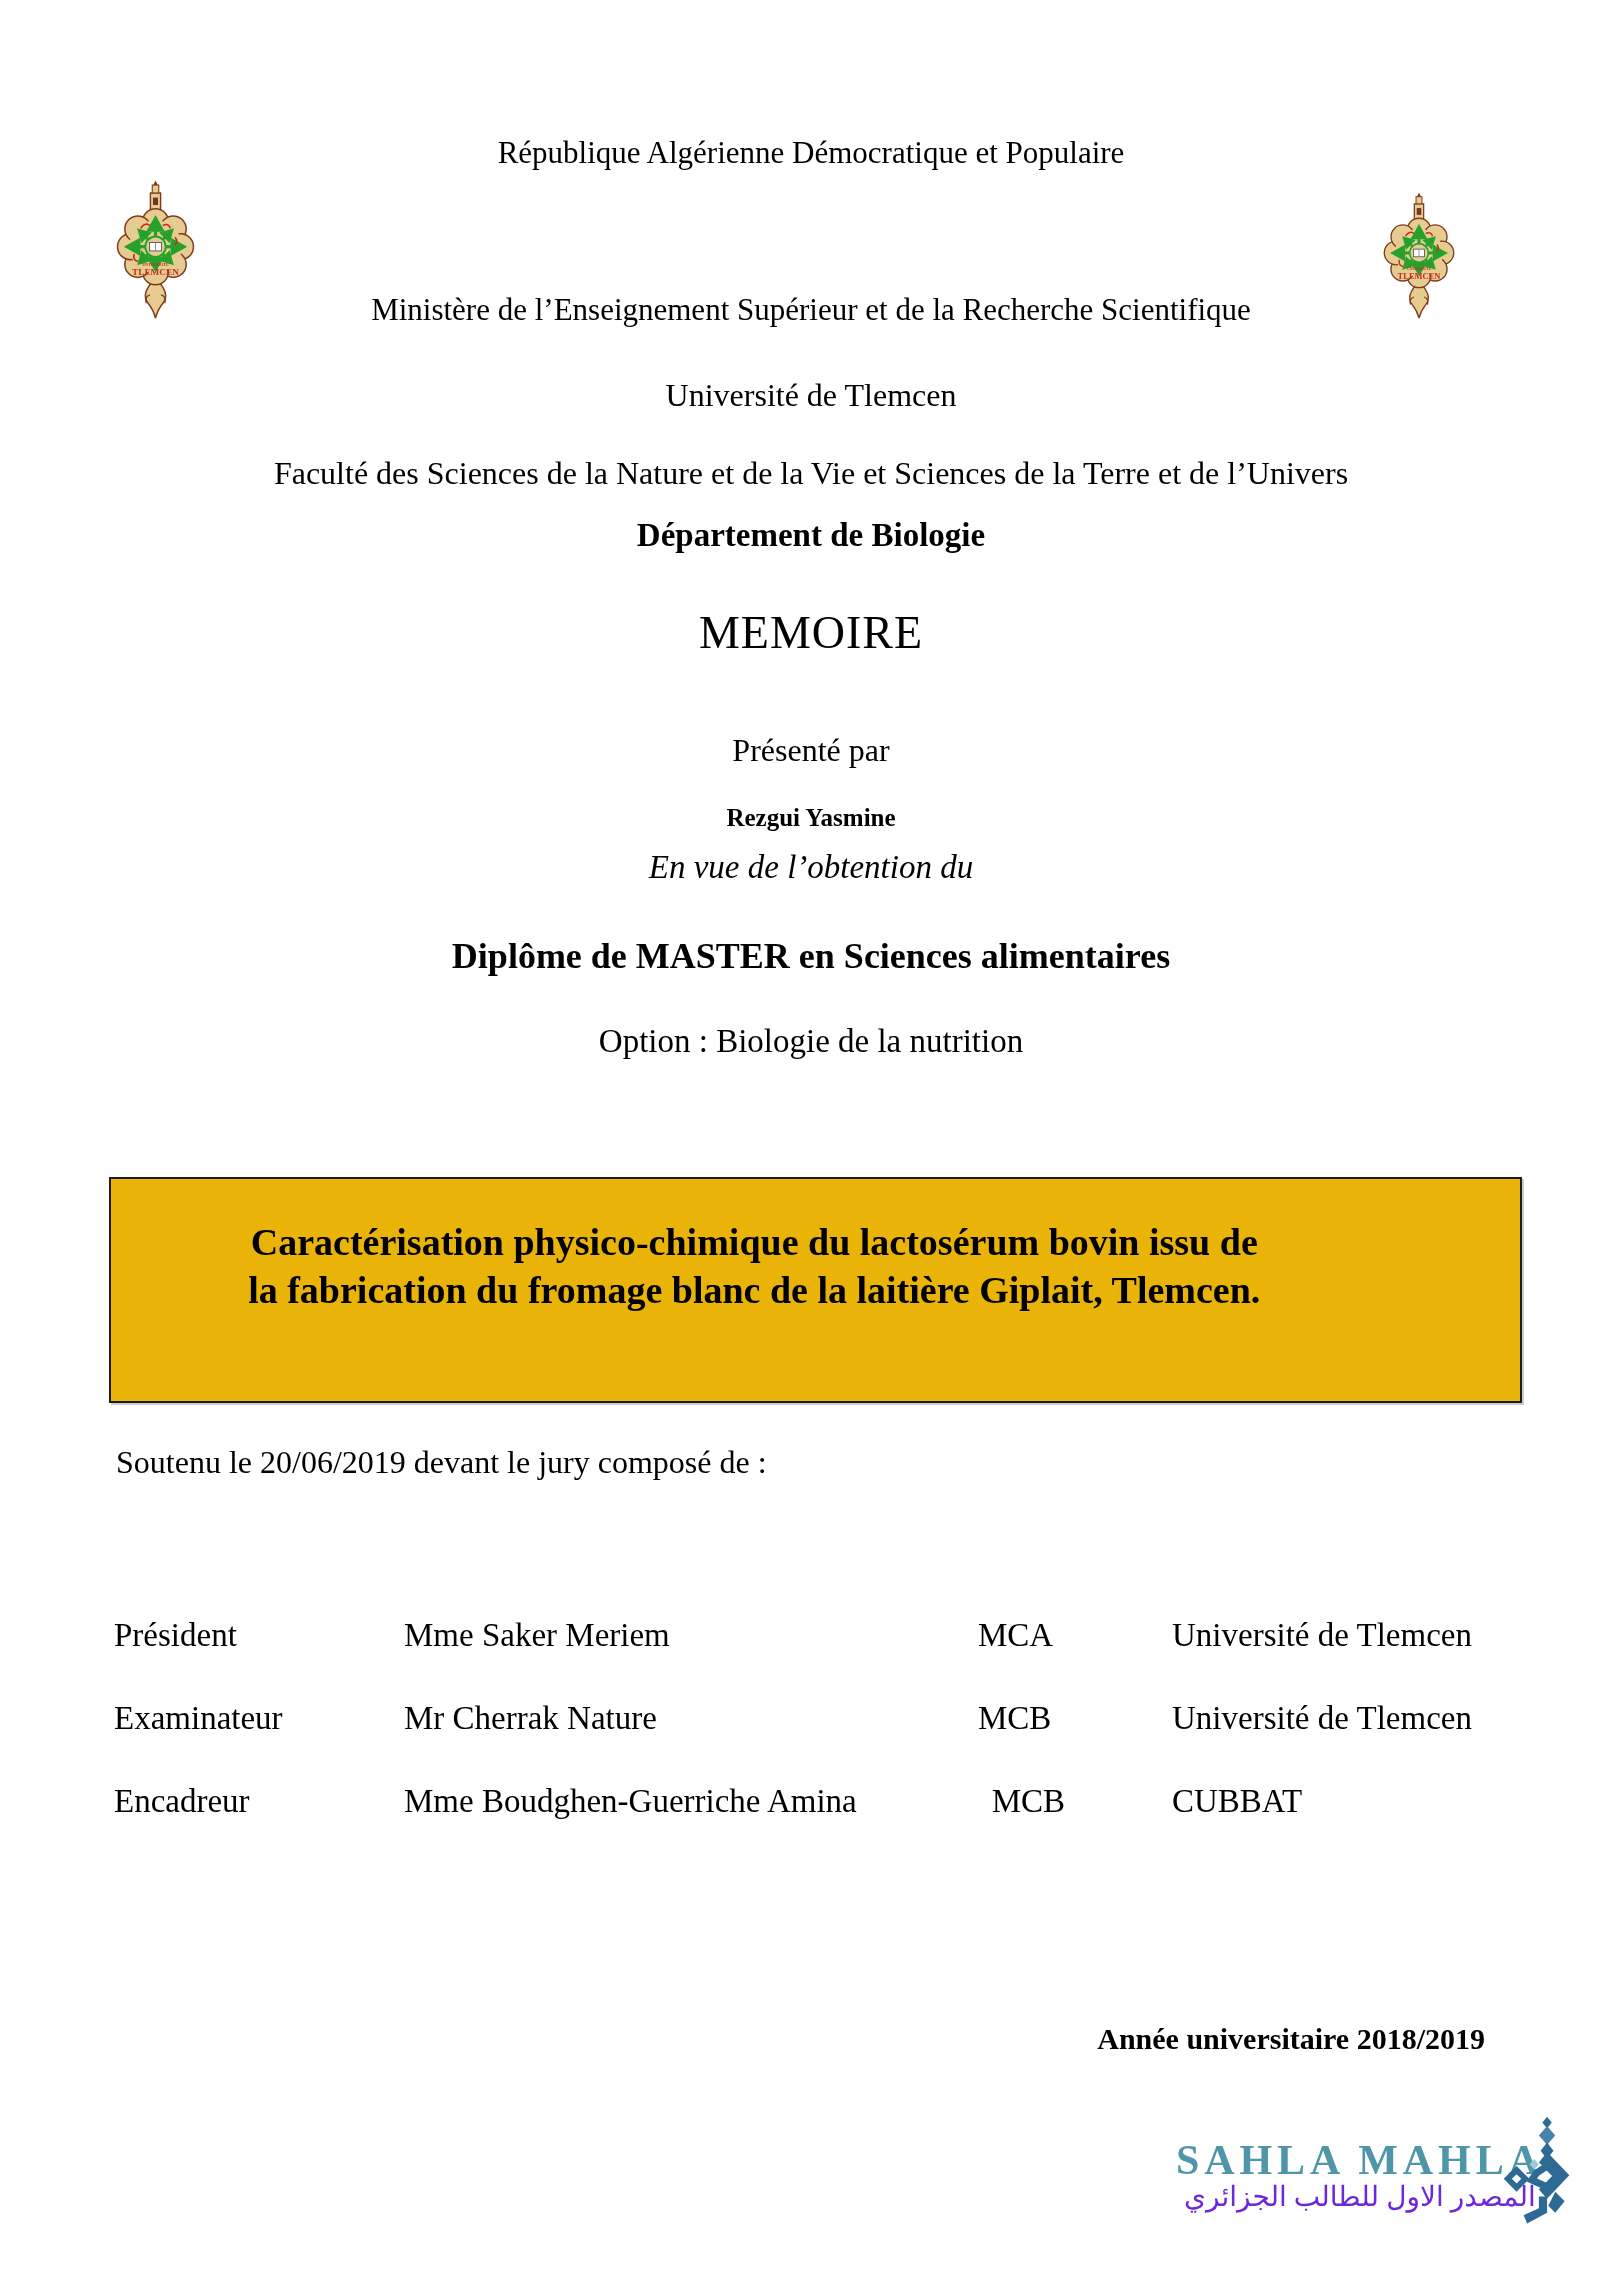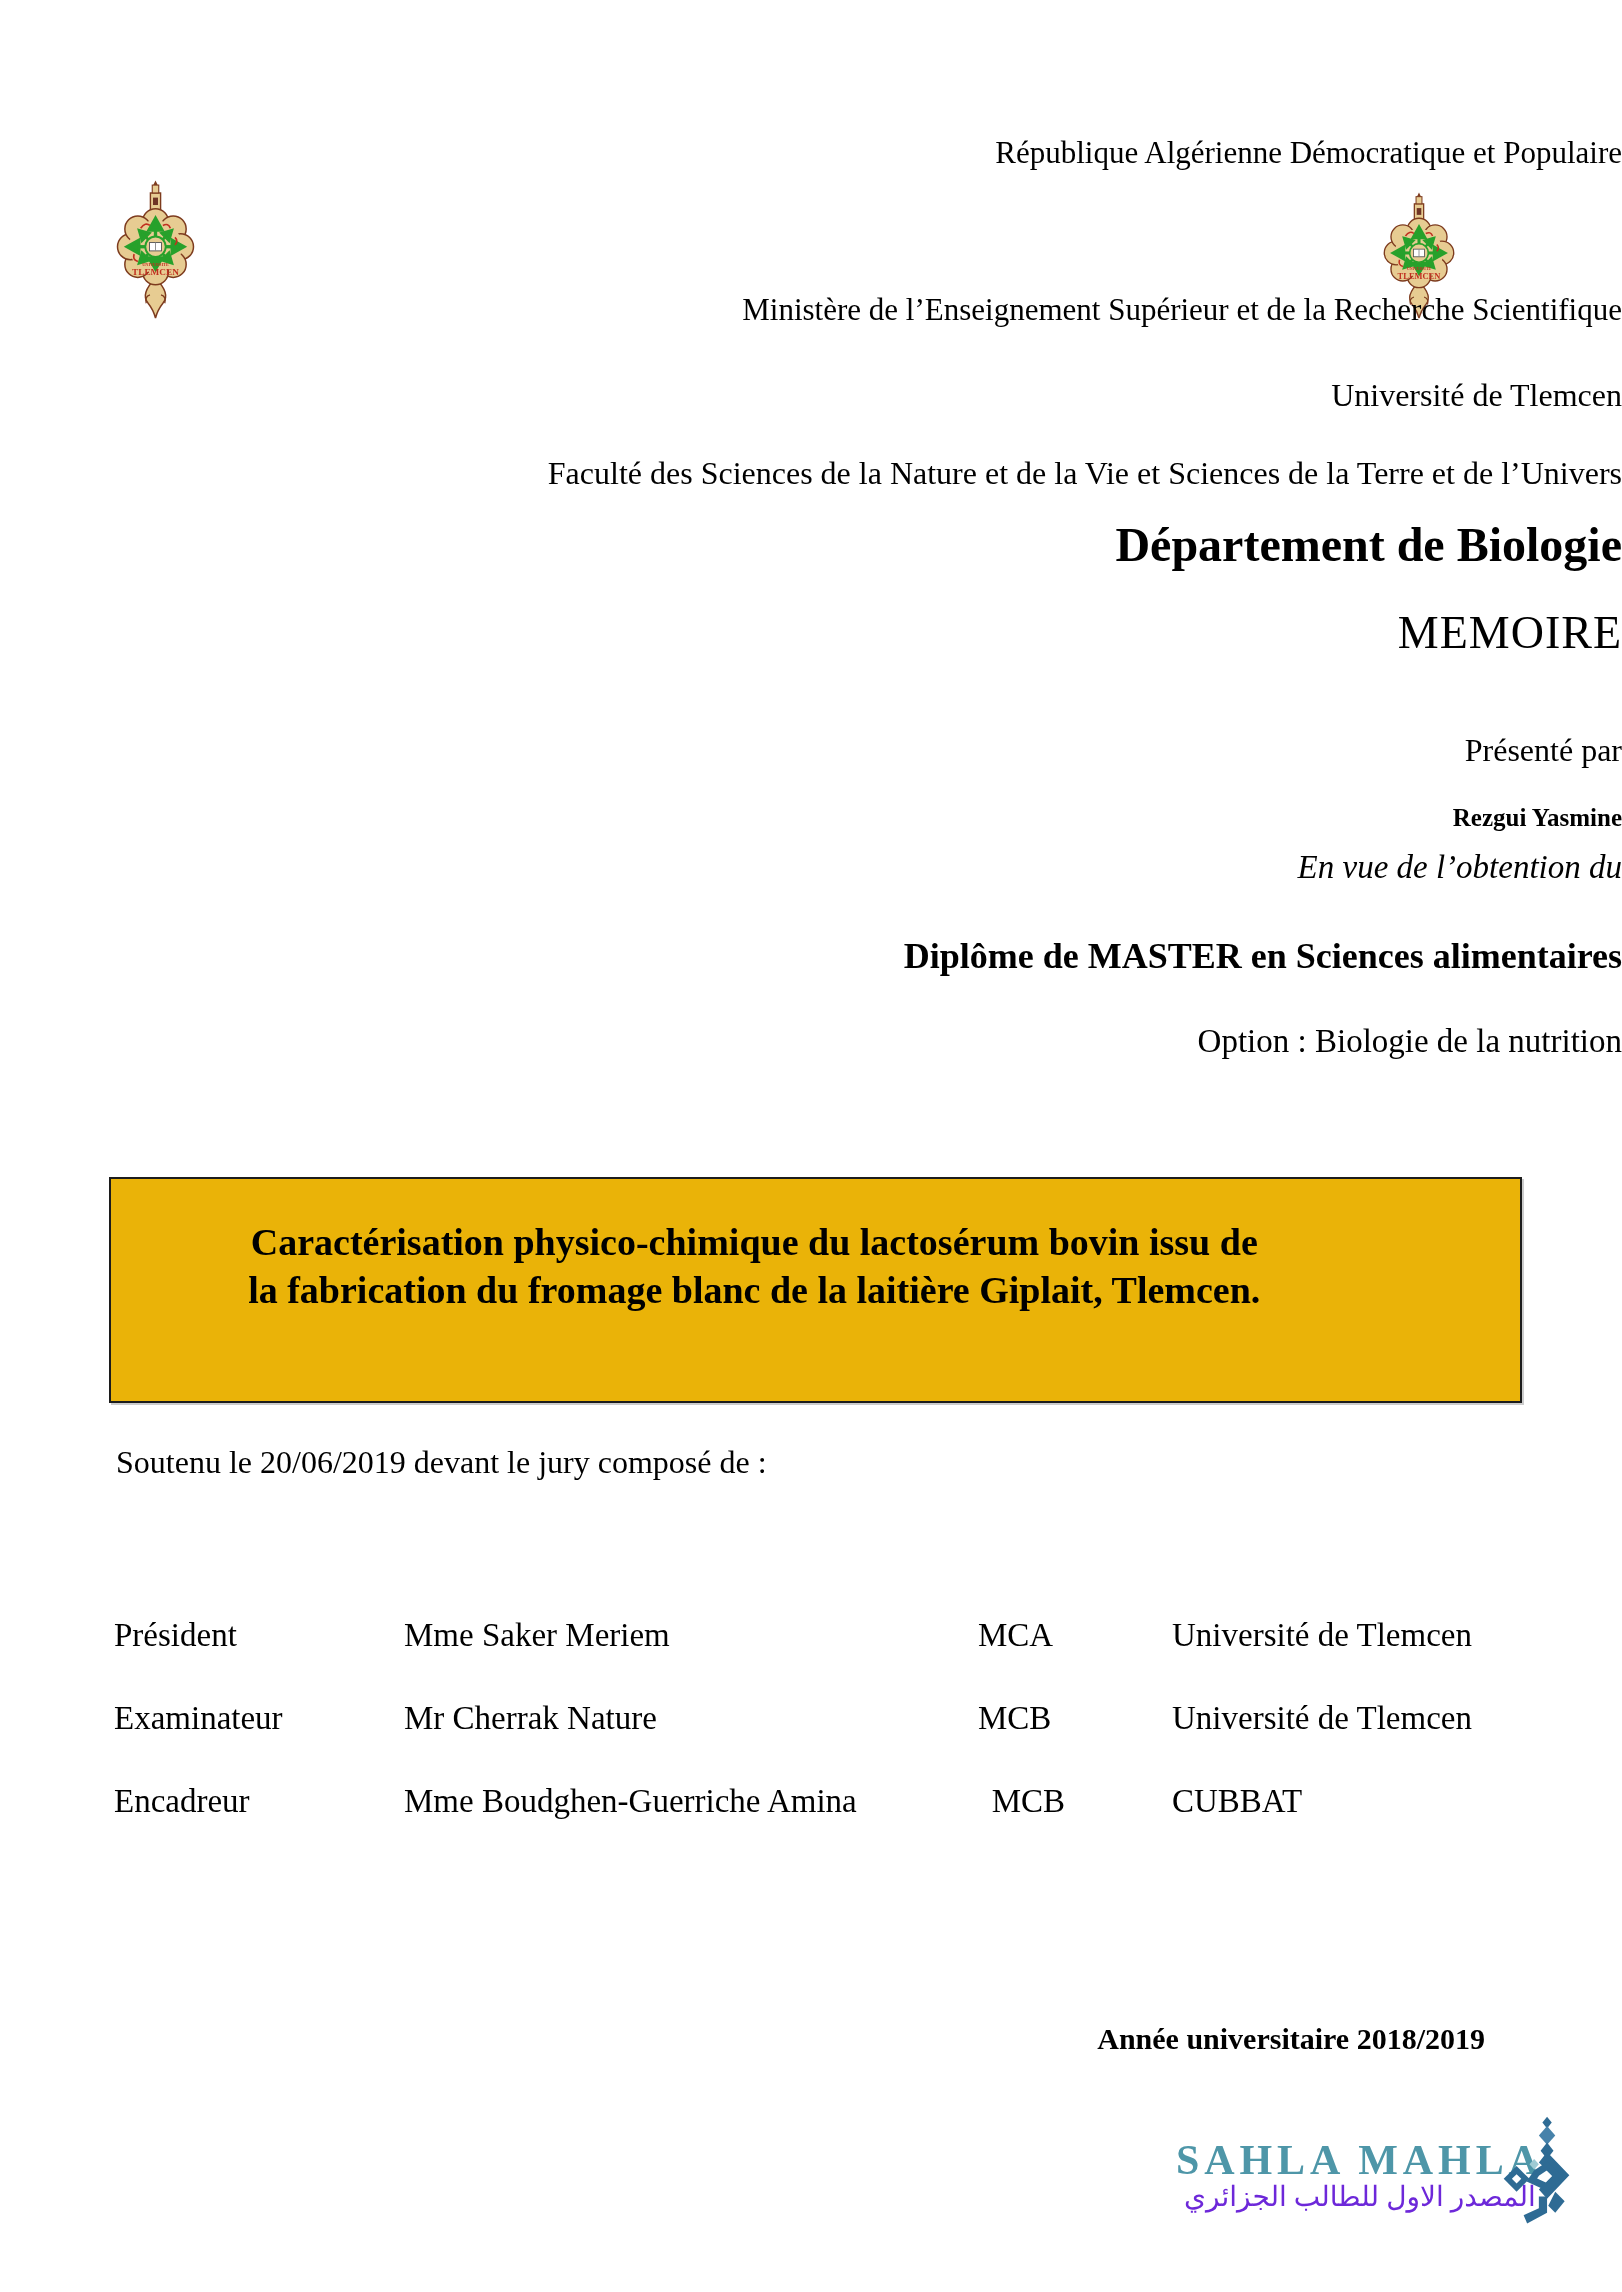--- a/index.html
+++ b/index.html
@@ -9,28 +9,28 @@
     height: 2293px;
     background: #ffffff;
     font-family: "Liberation Serif", serif;
     color: #000000;
     overflow: hidden;
   }
   .center-line {
     position: absolute;
     left: 0;
     width: 100%;
-    text-align: right;
+    text-align: center;
     white-space: nowrap;
   }
   #republique   { top: 135px;  font-size: 31px; }
   #ministere    { top: 292px;  font-size: 31px; }
   #universite   { top: 377px;  font-size: 32px; }
   #faculte      { top: 427px;  font-size: 32px; margin-top: 28px; }
-  #departement  { top: 517px;  font-size: 48px; font-weight: bold; }
+  #departement  { top: 517px;  font-size: 33px; font-weight: bold; }
   #memoire      { top: 606px;  font-size: 46px; letter-spacing: 1px; }
   #presente     { top: 732px;  font-size: 32px; }
   #author       { top: 804px;  font-size: 25px; font-weight: bold; }
   #envue        { top: 849px;  font-size: 33px; font-style: italic; }
   #diplome      { top: 935px;  font-size: 36px; font-weight: bold; }
   #option       { top: 1023px; font-size: 33px; }
 
   .title-box {
     position: absolute;
     left: 109px;

